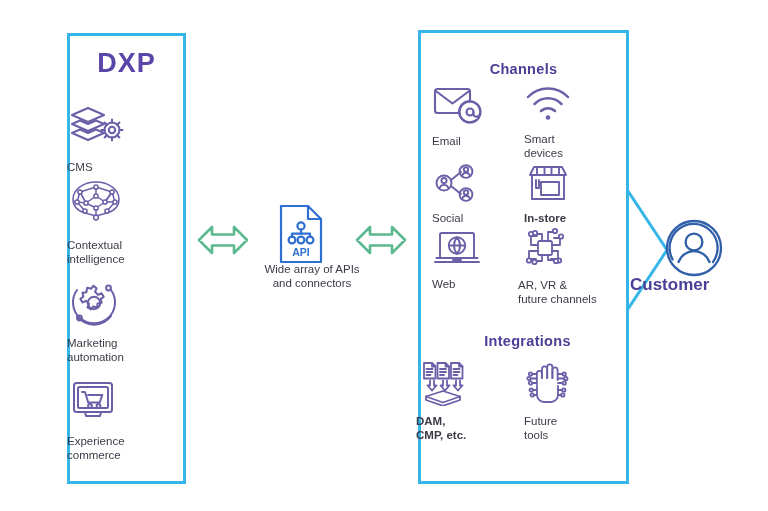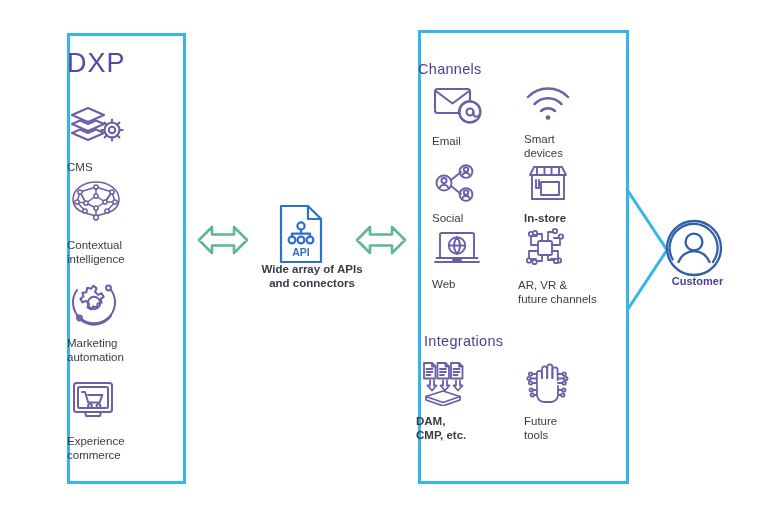--- a/index.html
+++ b/index.html
@@ -25,22 +25,22 @@
 
   
   .chevron{
     position:absolute;
     left:627px;top:190px;width:42px;height:120px;
     pointer-events:none;
   }
 
   
   .panel-title{
-    position:absolute;width:100%;text-align:left;
-    font-weight:normal;color:#4a3f96;letter-spacing:.3px;
+    position:absolute;width:100%;text-align:center;
+    font-weight:bold;color:#4a3f96;letter-spacing:.3px;
   }
   #dxp-title{top:48px;left:0;font-size:27px;color:#5a46a8;letter-spacing:1px;}
   #channels-title{top:55px;font-size:14.5px;margin-top:6px;}
   #integrations-title{top:333px;font-size:14.5px;}
 
   
   .item{position:absolute;text-align:left;}
   .item .ico{display:block;margin:0 auto;}
   .item .lbl{
     display:block;
@@ -68,28 +68,27 @@
   #item-future{left:524px;top:360px;width:84px;}
 
   
   #arrow-left{position:absolute;left:197px;top:217px;}
   #arrow-right{position:absolute;left:355px;top:217px;}
   #api-doc{position:absolute;left:277px;top:203px;}
   #api-caption{
     position:absolute;left:227px;top:262px;width:170px;
     text-align:center;font-size:11.5px;line-height:14px;color:#3b3b48;
     white-space:pre-line;
-    font-weight:bold;
   }
 
   
   #customer-icon{position:absolute;left:664px;top:218px;}
   #customer-label{
     position:absolute;left:630px;top:275px;width:135px;
-    text-align:center;font-size:11px;font-weight:bold;color:#4a3f96;
+    font-size:17px;font-weight:bold;color:#4a3f96;
   }
 </style>
 </head>
 <body>
 
 <div class="stage">
 
   <div class="panel" id="dxp-panel"></div>
 
   <div class="panel-title" id="dxp-title" style="width:119px;left:67px;">DXP</div>

